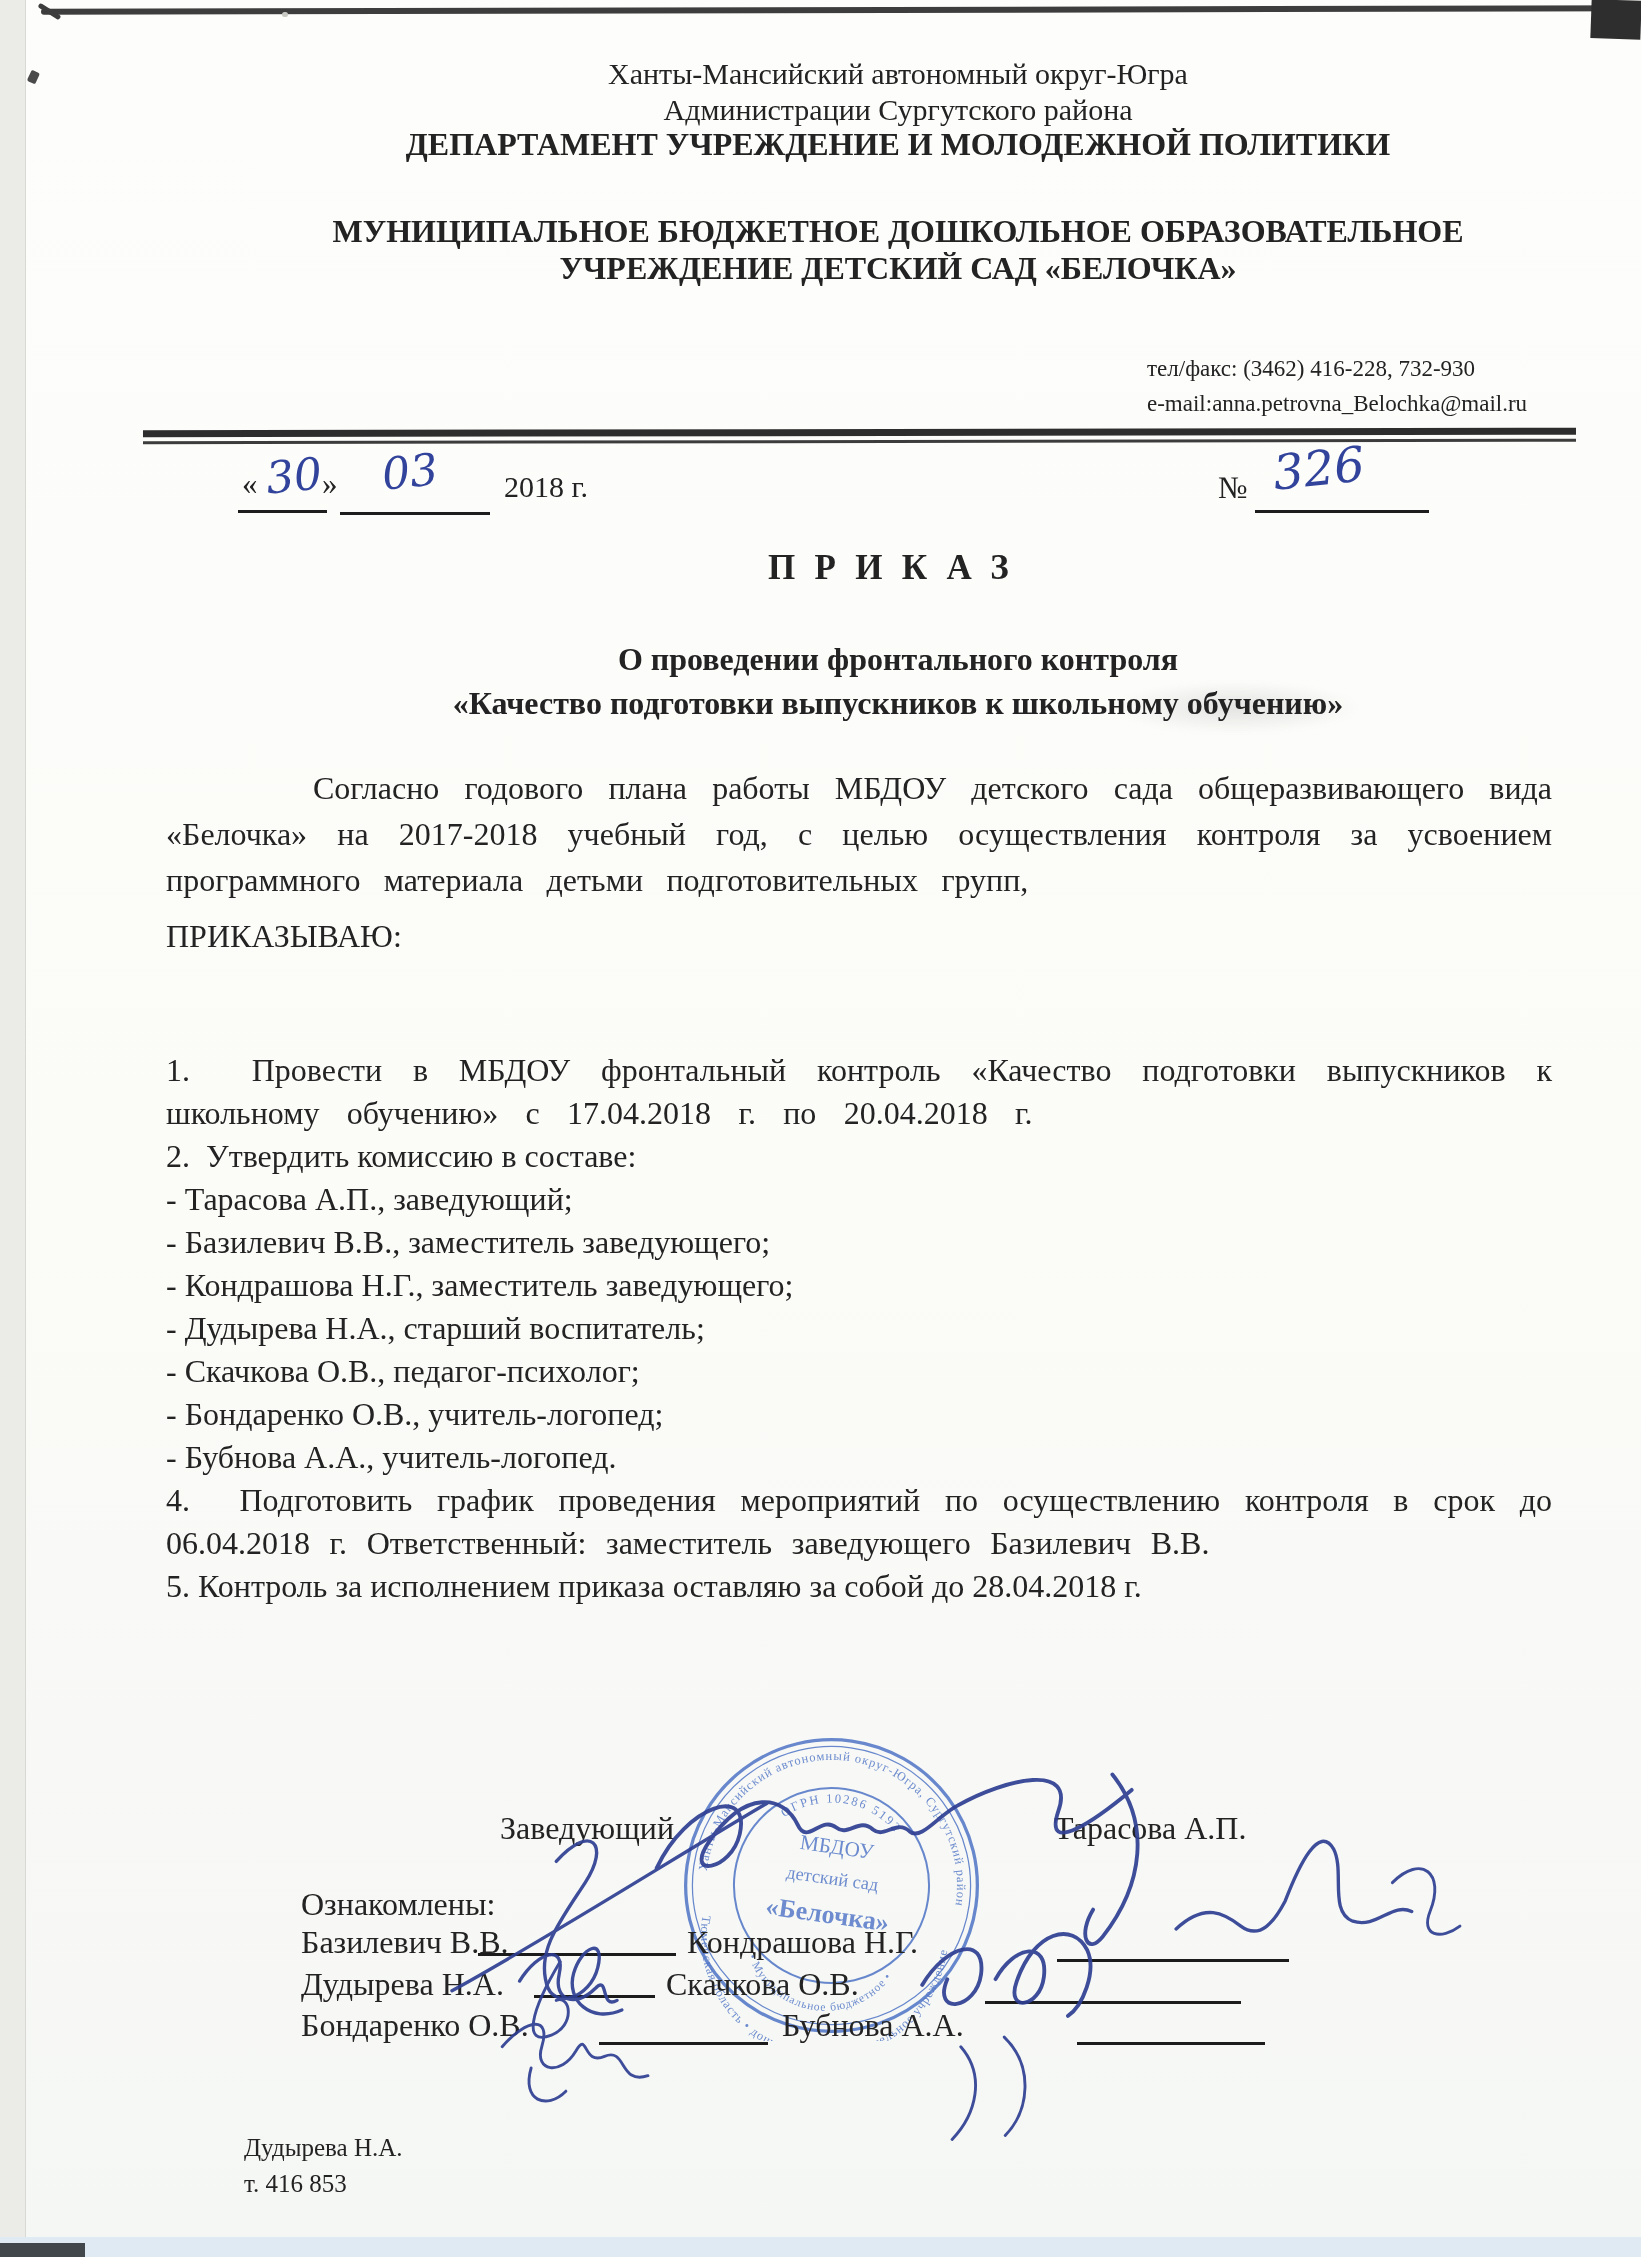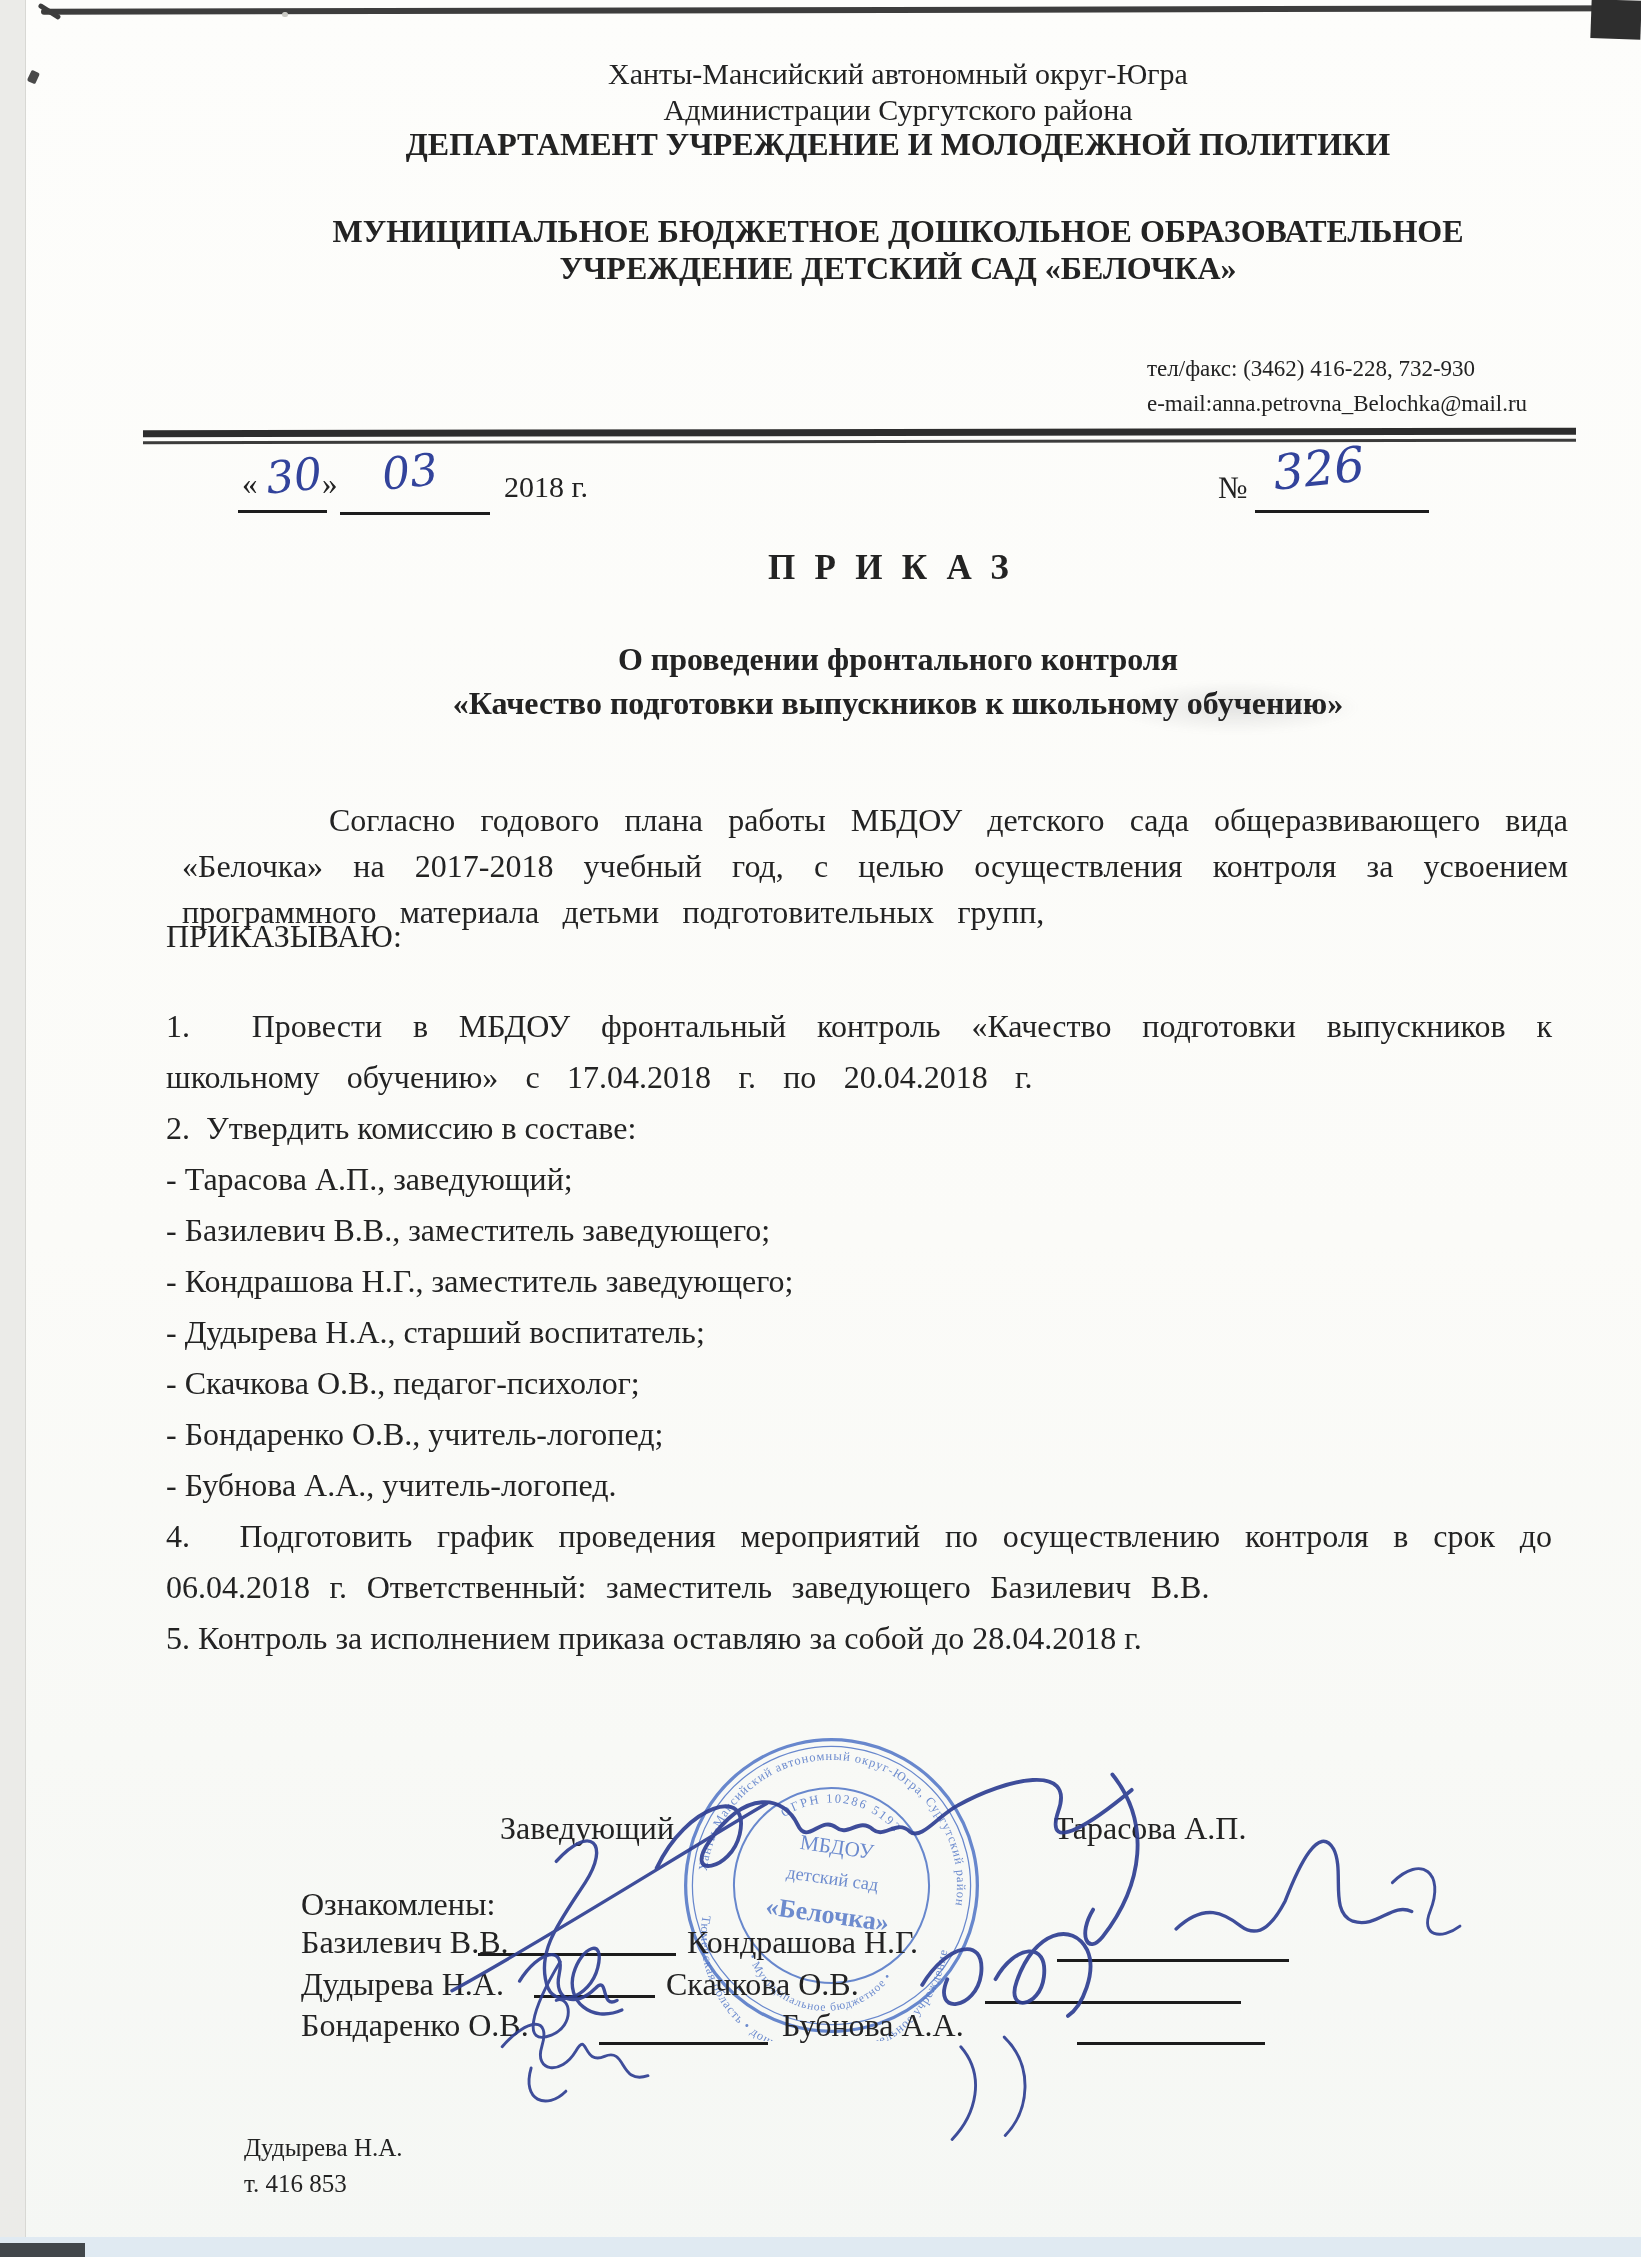--- a/index.html
+++ b/index.html
@@ -32,22 +32,22 @@
 
   
   .typed{font-size:31px;}
   .hand{font-family:"DejaVu Serif","Liberation Serif",serif;font-style:italic;color:#32439b;transform:rotate(-6deg);}
   .uline{height:2.9px;background:#1d1d1d;}
 
   .doc-title{font-size:35px;font-weight:bold;letter-spacing:19.3px;}
   .subtitle{font-size:32px;font-weight:bold;}
 
   .body-text{font-size:32px;}
-  .intro{left:182px;top:765px;width:1386px;line-height:46px;text-align:justify;text-indent:147px;word-spacing:15.4px;margin-top:32px;}
-  .orders{left:166px;top:1001px;width:1386px;line-height:51px;}
+  .intro{left:166px;top:765px;width:1386px;line-height:46px;text-align:justify;text-indent:147px;word-spacing:15.4px;}
+  .orders{left:166px;top:1049px;width:1386px;line-height:43px;}
   .orders p{margin:0;}
   .jus{text-align:justify;}
   .ws20{word-spacing:19.3px;}
   .ws16{word-spacing:15.4px;}
   .ws12{word-spacing:11.6px;}
 
   .sig-label{font-size:32px;}
   .ack-underline{position:absolute;height:2.9px;background:#1c1c1c;}
 
   .footer-text{font-size:25px;line-height:36px;}

